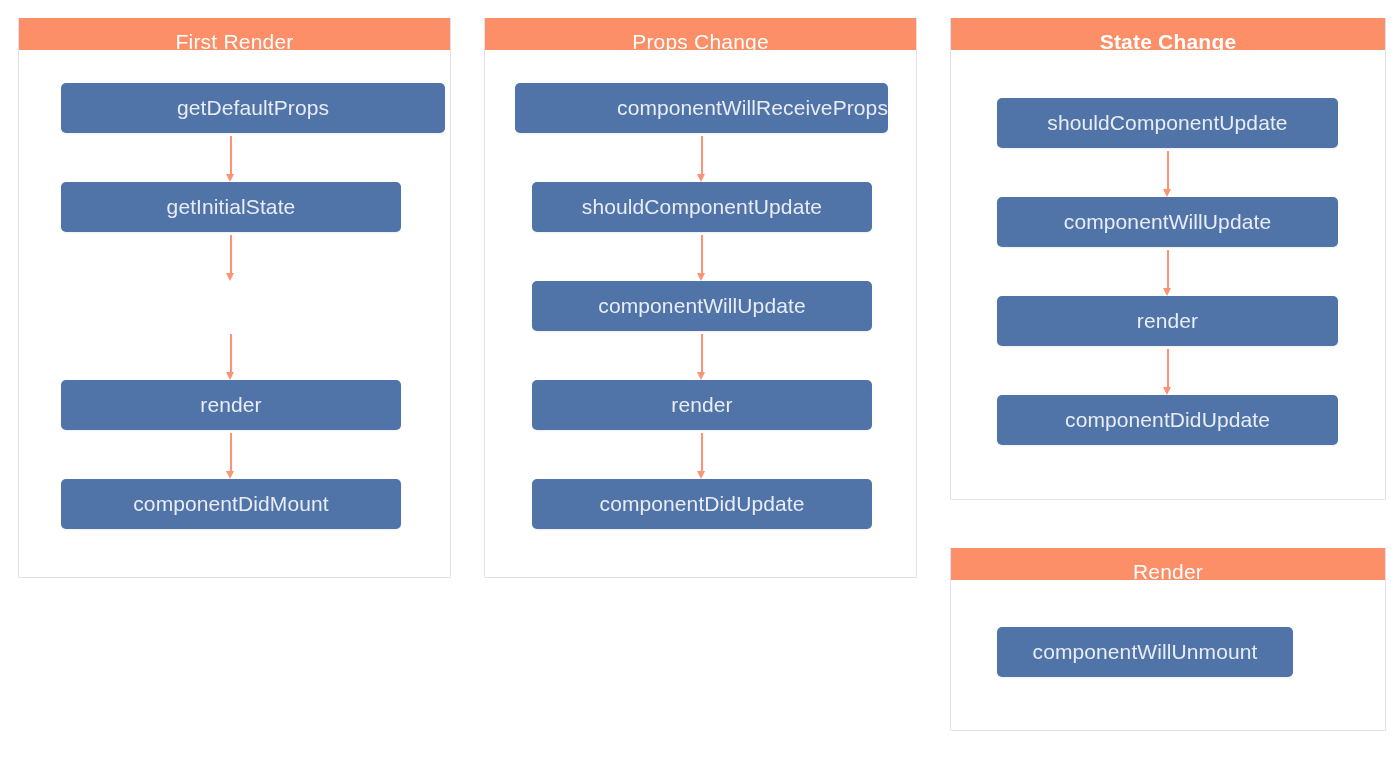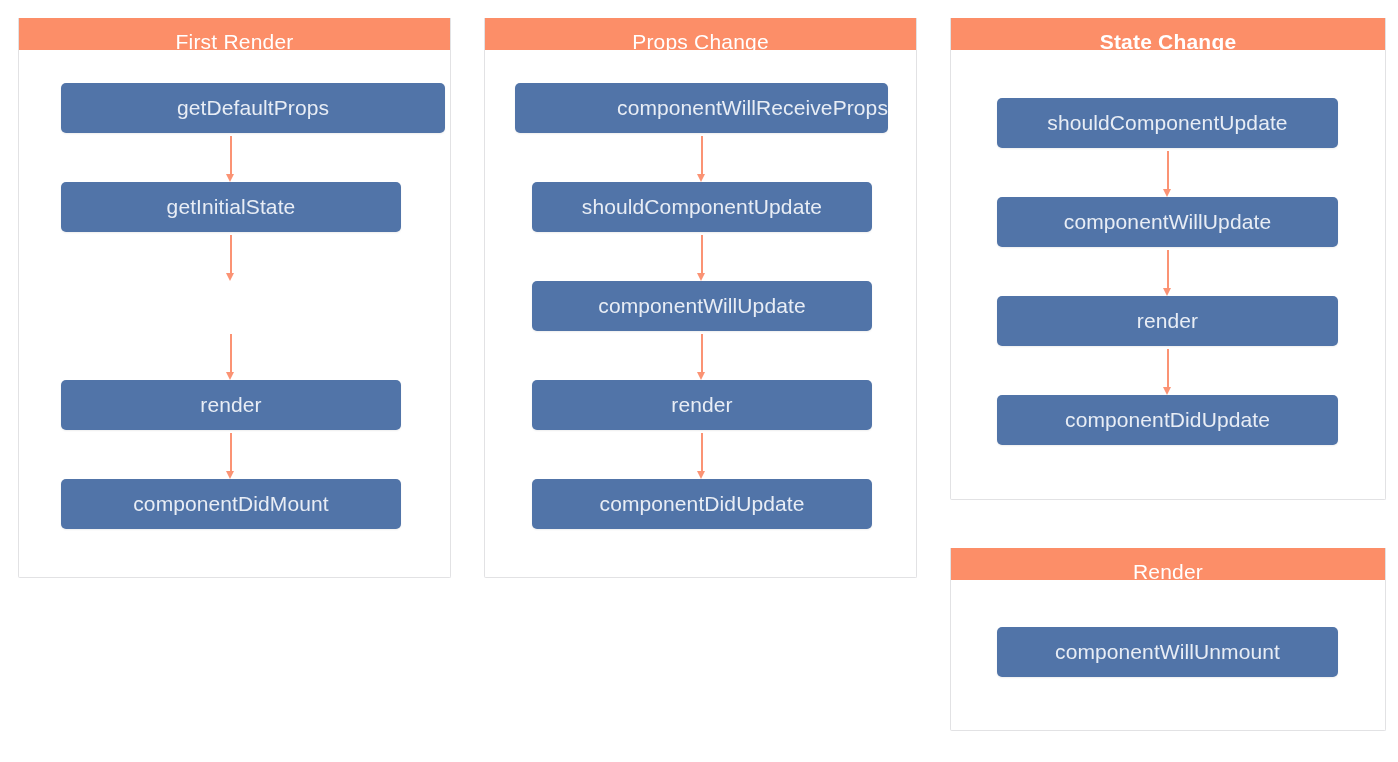--- a/index.html
+++ b/index.html
@@ -164,17 +164,17 @@
         <div class="shaft"></div>
         <div class="head"></div>
       </div>
       <div class="node" style="left:46px; top:345px; width:341px;">componentDidUpdate</div>
     </div>
   </div>
 
   <div class="card" style="left:950px; top:548px; width:436px; height:183px;">
     <div class="card-header" style="background:#fc8e68;">Render</div>
     <div class="card-body" style="height:134px;">
-      <div class="node" style="left:46px; top:47px; width:341px;">componentWillUnmount</div>
+      <div class="node" style="left:46px; top:47px; width:296px;">componentWillUnmount</div>
     </div>
   </div>
 
 </div>
 
 </body></html>

